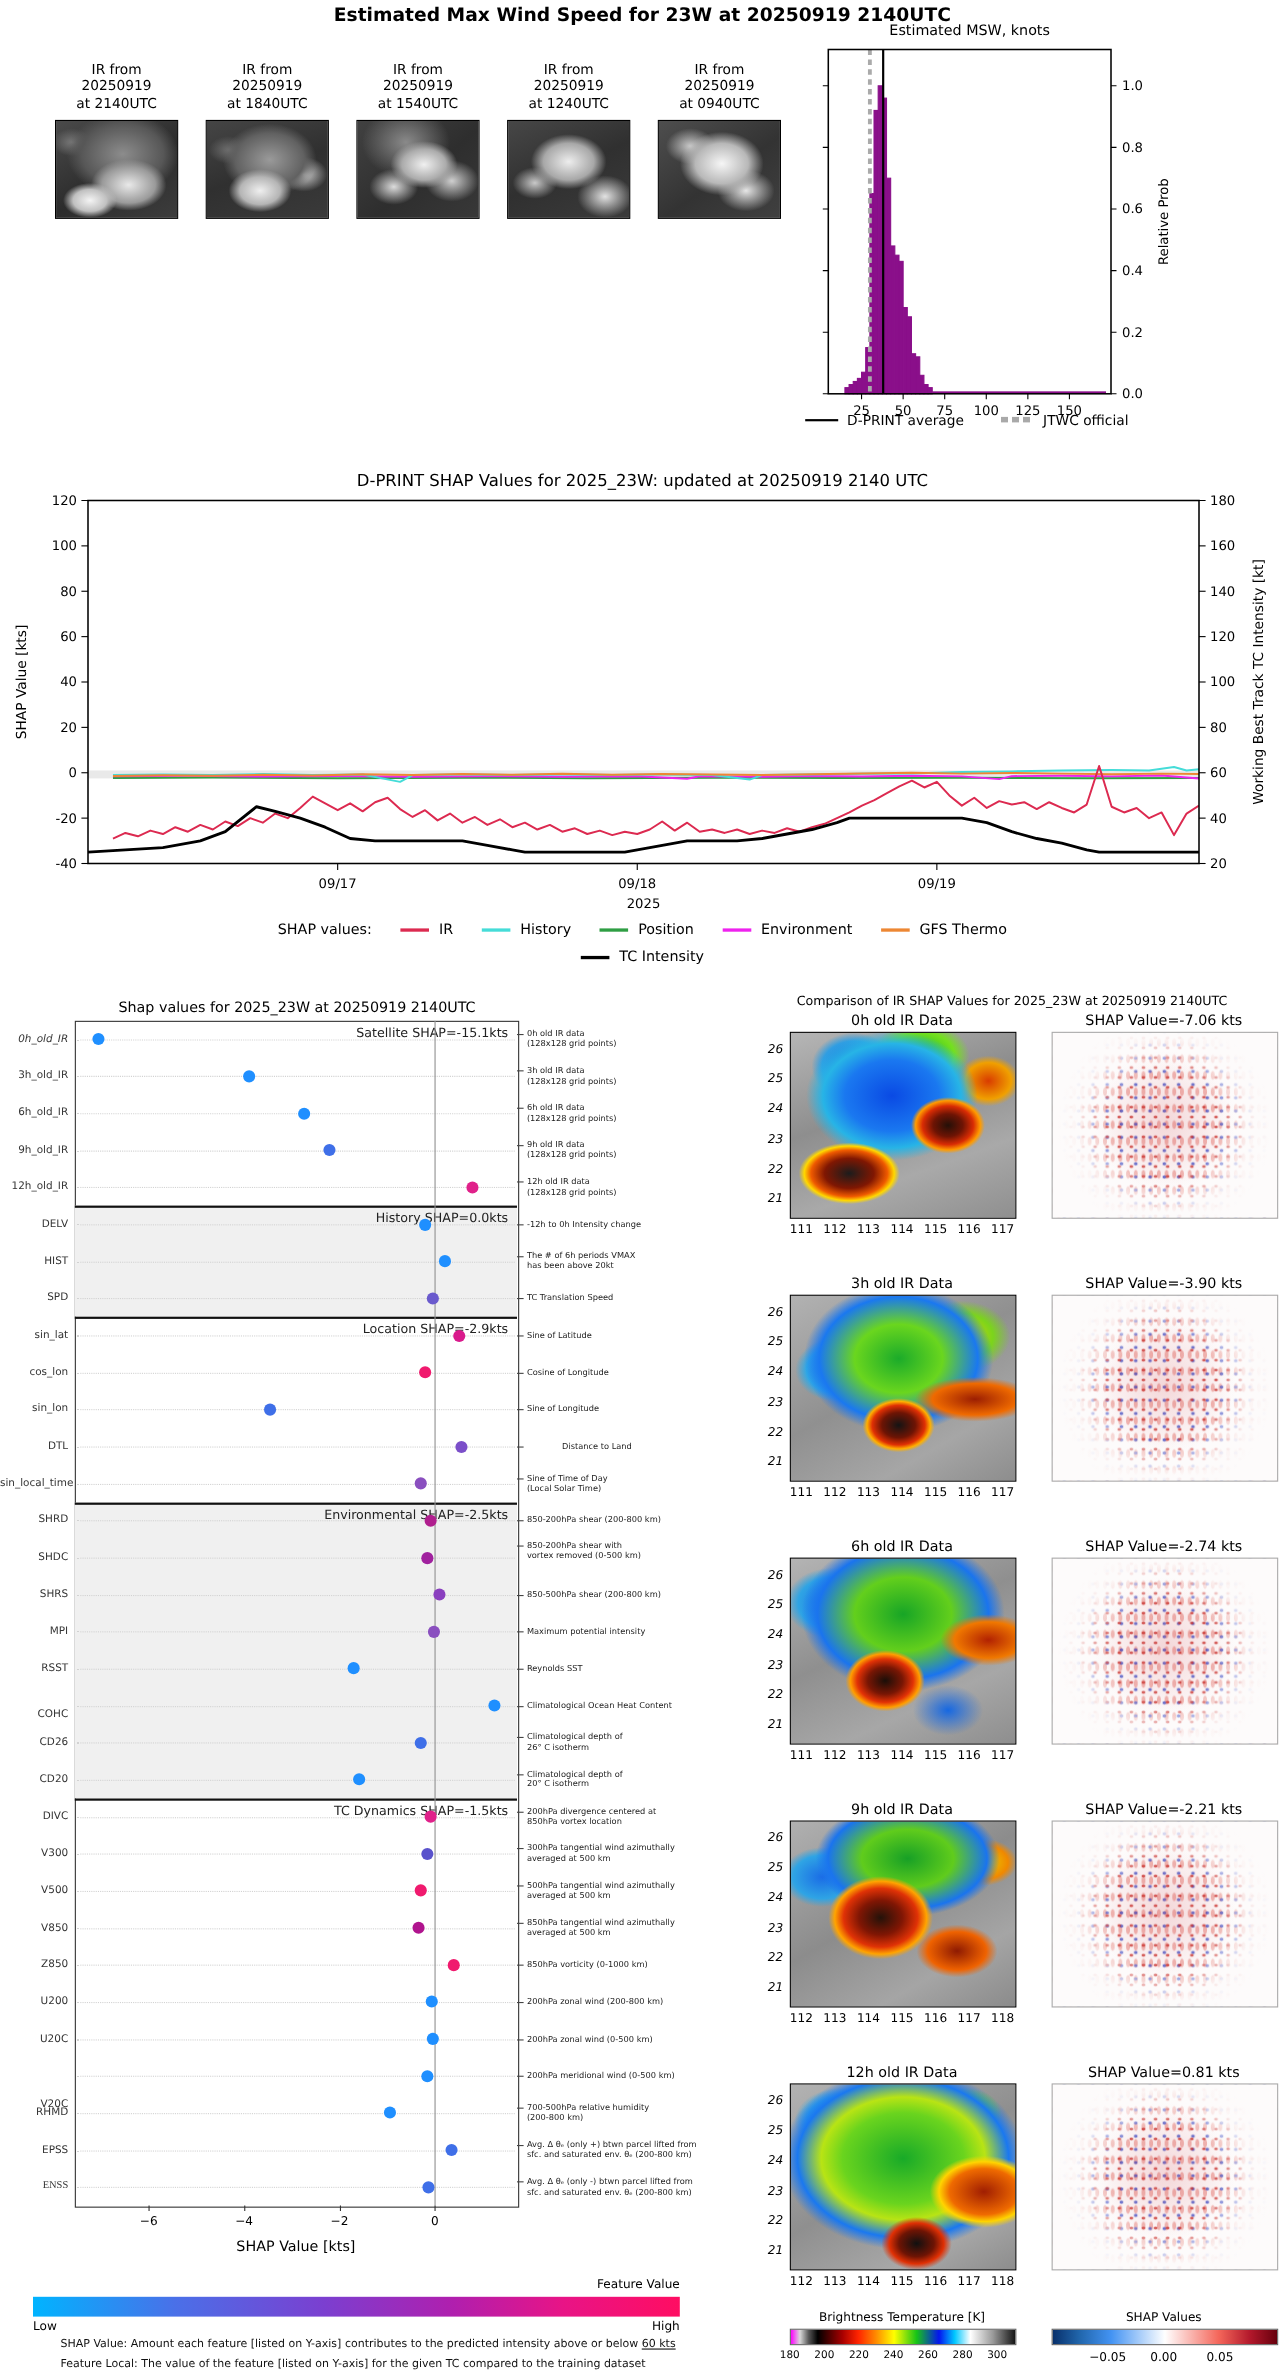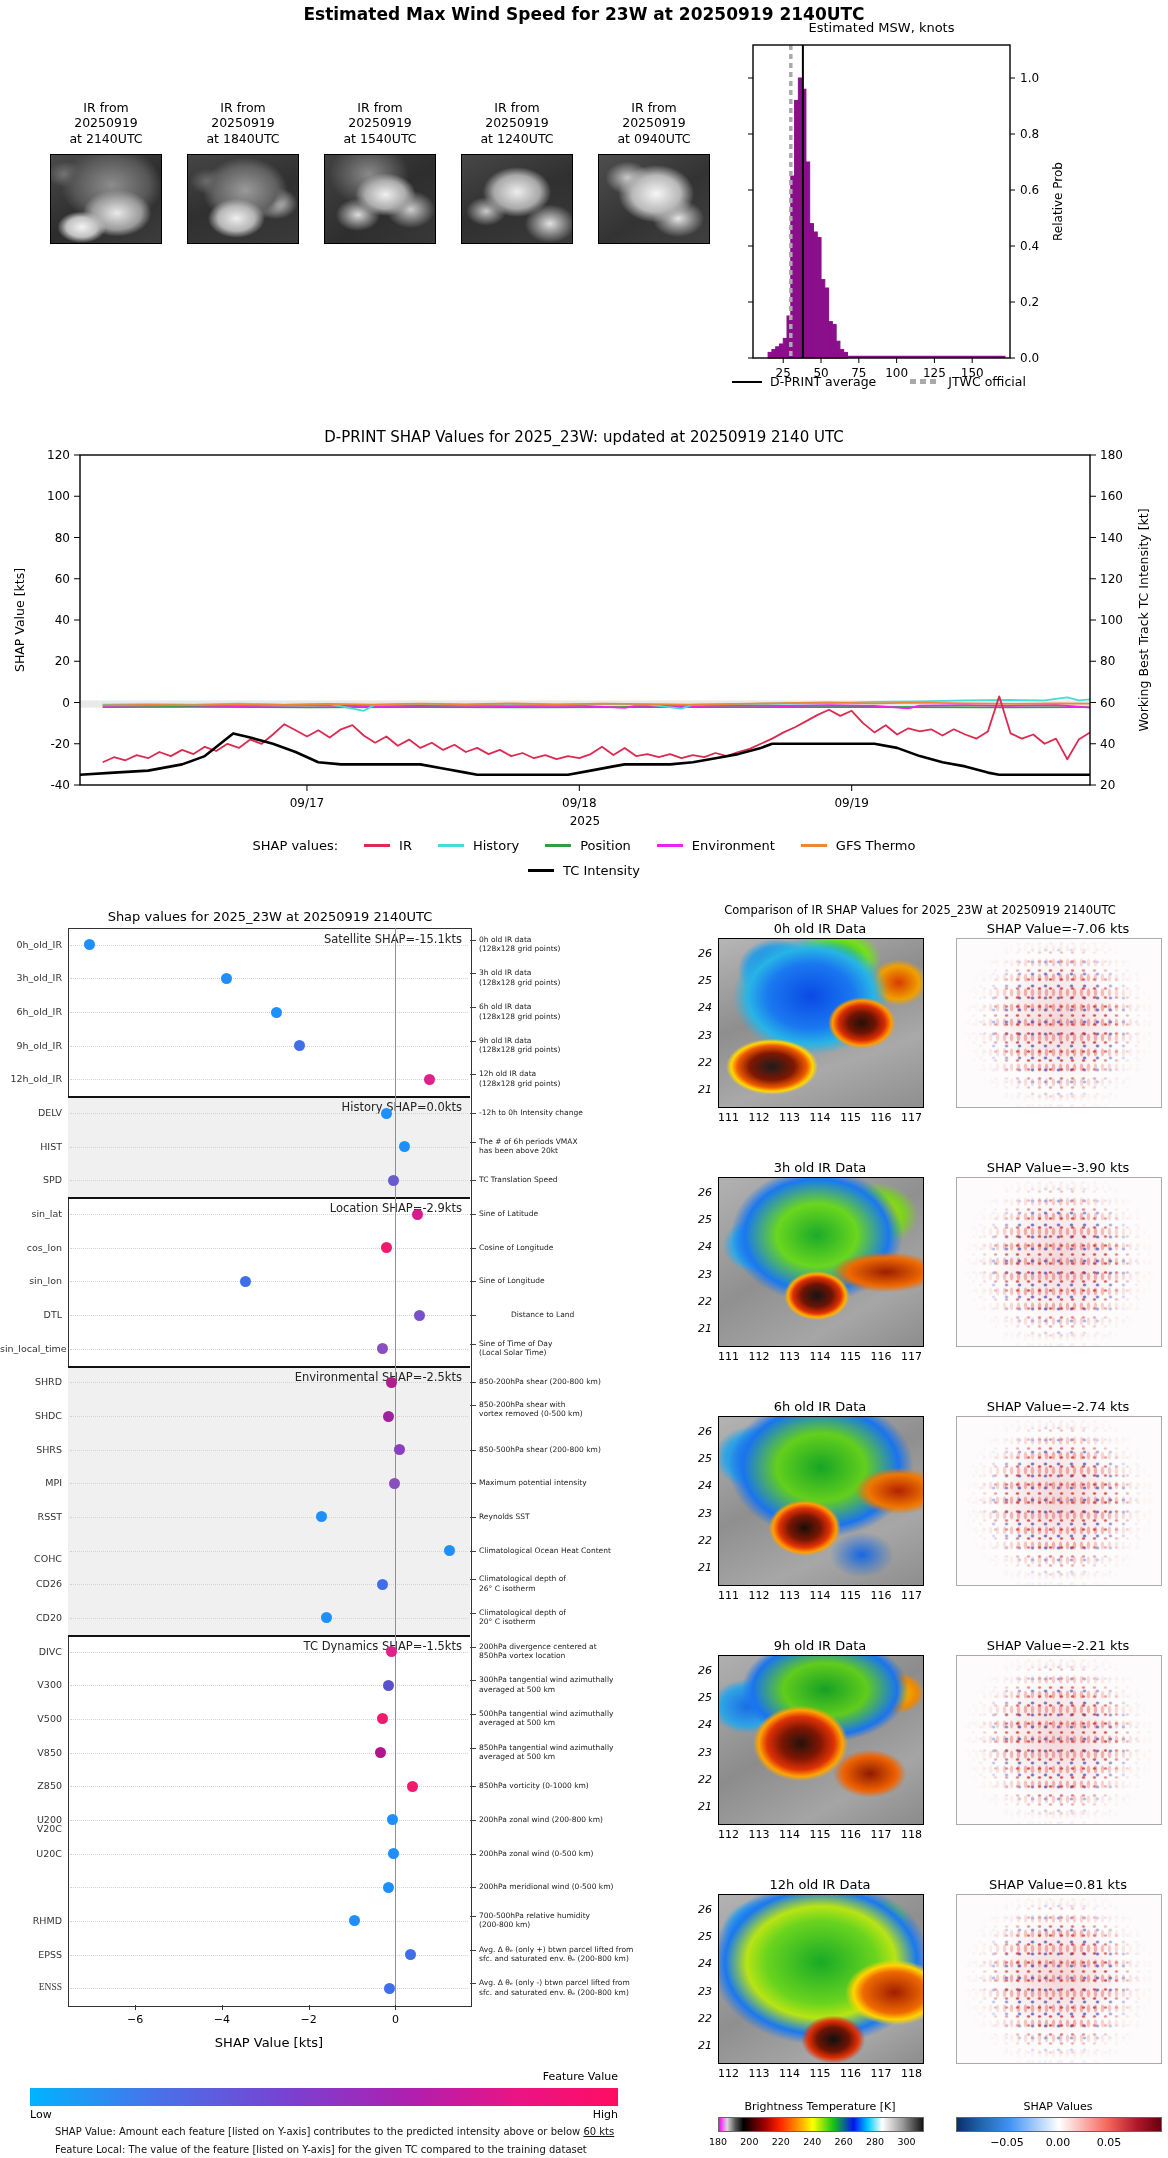--- a/index.html
+++ b/index.html
@@ -4,21 +4,21 @@
 <style>
   html,body{margin:0;padding:0;background:#fff;}
   .page{position:relative;width:1168px;height:2158px;background:#fff;overflow:hidden;
         font-family:"DejaVu Sans","Liberation Sans",sans-serif;color:#000;}
   svg{font-family:"DejaVu Sans","Liberation Sans",sans-serif;}
   .abs{position:absolute;}
   
   .main-title{position:absolute;top:4px;left:0;width:1168px;text-align:center;
               font-size:17px;font-weight:600;}
   .thumb{position:absolute;top:55px;width:112px;}
-  .thumb-cap{width:112px;text-align:center;font-size:12.5px;line-height:1.22;margin-top:45px;}
+  .thumb-cap{width:112px;text-align:center;font-size:12.5px;line-height:1.22;}
   .thumb-img{margin-top:8px;width:110px;height:88px;border:1px solid #000;}
   .t0{background:radial-gradient(34px 22px at 28% 82%,#f4f4f4,#c0c0c0 45%,rgba(0,0,0,0) 72%),radial-gradient(44px 30px at 60% 66%,#e9e9e9,#9a9a9a 55%,rgba(0,0,0,0) 78%),radial-gradient(62px 46px at 55% 34%,#8c8c8c,#575757 60%,rgba(0,0,0,0) 82%),radial-gradient(26px 18px at 13% 22%,#787878,rgba(0,0,0,0) 70%),linear-gradient(150deg,#4a4a4a,#2c2c2c 55%,#3d3d3d);}
   .t1{background:radial-gradient(38px 26px at 44% 72%,#efefef,#b5b5b5 48%,rgba(0,0,0,0) 75%),radial-gradient(52px 40px at 52% 40%,#9a9a9a,#616161 60%,rgba(0,0,0,0) 82%),radial-gradient(30px 22px at 80% 55%,#d5d5d5,rgba(0,0,0,0) 72%),radial-gradient(26px 18px at 18% 30%,#6f6f6f,rgba(0,0,0,0) 70%),linear-gradient(160deg,#454545,#303030 50%,#3a3a3a);}
   .t2{background:radial-gradient(40px 28px at 55% 45%,#f0f0f0,#ababab 50%,rgba(0,0,0,0) 76%),radial-gradient(30px 22px at 30% 68%,#dcdcdc,rgba(0,0,0,0) 74%),radial-gradient(34px 26px at 78% 62%,#cfcfcf,rgba(0,0,0,0) 72%),radial-gradient(50px 40px at 40% 22%,#8a8a8a,rgba(0,0,0,0) 80%),linear-gradient(140deg,#414141,#2e2e2e 55%,#383838);}
   .t3{background:radial-gradient(44px 32px at 50% 42%,#ededed,#a8a8a8 52%,rgba(0,0,0,0) 78%),radial-gradient(28px 20px at 22% 64%,#c9c9c9,rgba(0,0,0,0) 72%),radial-gradient(34px 26px at 80% 78%,#e2e2e2,rgba(0,0,0,0) 74%),linear-gradient(155deg,#474747,#303030 50%,#3b3b3b);}
   .t4{background:radial-gradient(50px 38px at 52% 44%,#f6f6f6,#b8b8b8 48%,rgba(0,0,0,0) 76%),radial-gradient(36px 26px at 72% 72%,#e6e6e6,rgba(0,0,0,0) 72%),radial-gradient(30px 22px at 26% 26%,#cacaca,rgba(0,0,0,0) 74%),linear-gradient(145deg,#4e4e4e,#333 55%,#404040);}
   .hist-legend{position:absolute;left:590px;top:374px;width:578px;display:flex;gap:34px;
                justify-content:center;align-items:center;font-size:12.5px;}
   .hleg-item{display:flex;align-items:center;gap:8px;}
   .hleg-line{width:30px;height:0;border-top:2px solid #000;}
@@ -345,21 +345,21 @@
       <div class="dp-sec-border" style="left: 68px; top: 201.281px; width: 402px;"></div>
       <div class="dp-sec-label" style="left: 68px; top: 205.281px; width: 394px;">History SHAP=0.0kts</div>
       <div class="dp-sec-border" style="left: 68px; top: 302.25px; width: 402px;"></div>
       <div class="dp-sec-label" style="left: 68px; top: 306.25px; width: 394px;">Location SHAP=-2.9kts</div>
       <div class="dp-section" style="left: 68px; top: 470.531px; width: 402px; height: 269.25px; background: rgb(240, 240, 240);"></div>
       <div class="dp-sec-border" style="left: 68px; top: 470.531px; width: 402px;"></div>
       <div class="dp-sec-label" style="left: 68px; top: 474.531px; width: 394px;">Environmental SHAP=-2.5kts</div>
       <div class="dp-sec-border" style="left: 68px; top: 739.781px; width: 402px;"></div>
       <div class="dp-sec-label" style="left: 68px; top: 743.781px; width: 394px;">TC Dynamics SHAP=-1.5kts</div>
       <div class="dp-grid" style="left: 70px; top: 49.8281px; width: 398px;"></div>
-      <div class="dp-feat" style="top: 43.8281px;">0h_old_IR</div>
+      <div class="dp-feat" style="top: 43.8281px; font-style: italic;">0h_old_IR</div>
       <div class="dp-desc" style="left: 479px; top: 39.8281px;">
         <div>0h old IR data</div>
         <div>(128x128 grid points)</div>
       </div>
       <div class="dp-grid" style="left: 70px; top: 83.4844px; width: 398px;"></div>
       <div class="dp-feat" style="top: 77.4844px;">3h_old_IR</div>
       <div class="dp-desc" style="left: 479px; top: 73.4844px;">
         <div>3h old IR data</div>
         <div>(128x128 grid points)</div>
       </div>
@@ -499,21 +499,21 @@
       <div class="dp-feat" style="top: 918.891px;">U200</div>
       <div class="dp-desc" style="left: 479px; top: 919.891px;">
         <div>200hPa zonal wind (200-800 km)</div>
       </div>
       <div class="dp-grid" style="left: 70px; top: 958.547px; width: 398px;"></div>
       <div class="dp-feat" style="top: 952.547px;">U20C</div>
       <div class="dp-desc" style="left: 479px; top: 953.547px;">
         <div>200hPa zonal wind (0-500 km)</div>
       </div>
       <div class="dp-grid" style="left: 70px; top: 992.203px; width: 398px;"></div>
-      <div class="dp-feat" style="top: 928px;">V20C</div>
+      <div class="dp-feat" style="top: 1012px;">V20C</div>
       <div class="dp-desc" style="left: 479px; top: 987.203px;">
         <div>200hPa meridional wind (0-500 km)</div>
       </div>
       <div class="dp-grid" style="left: 70px; top: 1025.86px; width: 398px;"></div>
       <div class="dp-feat" style="top: 1019.86px;">RHMD</div>
       <div class="dp-desc" style="left: 479px; top: 1015.86px;">
         <div>700-500hPa relative humidity</div>
         <div>(200-800 km)</div>
       </div>
       <div class="dp-grid" style="left: 70px; top: 1059.52px; width: 398px;"></div>

